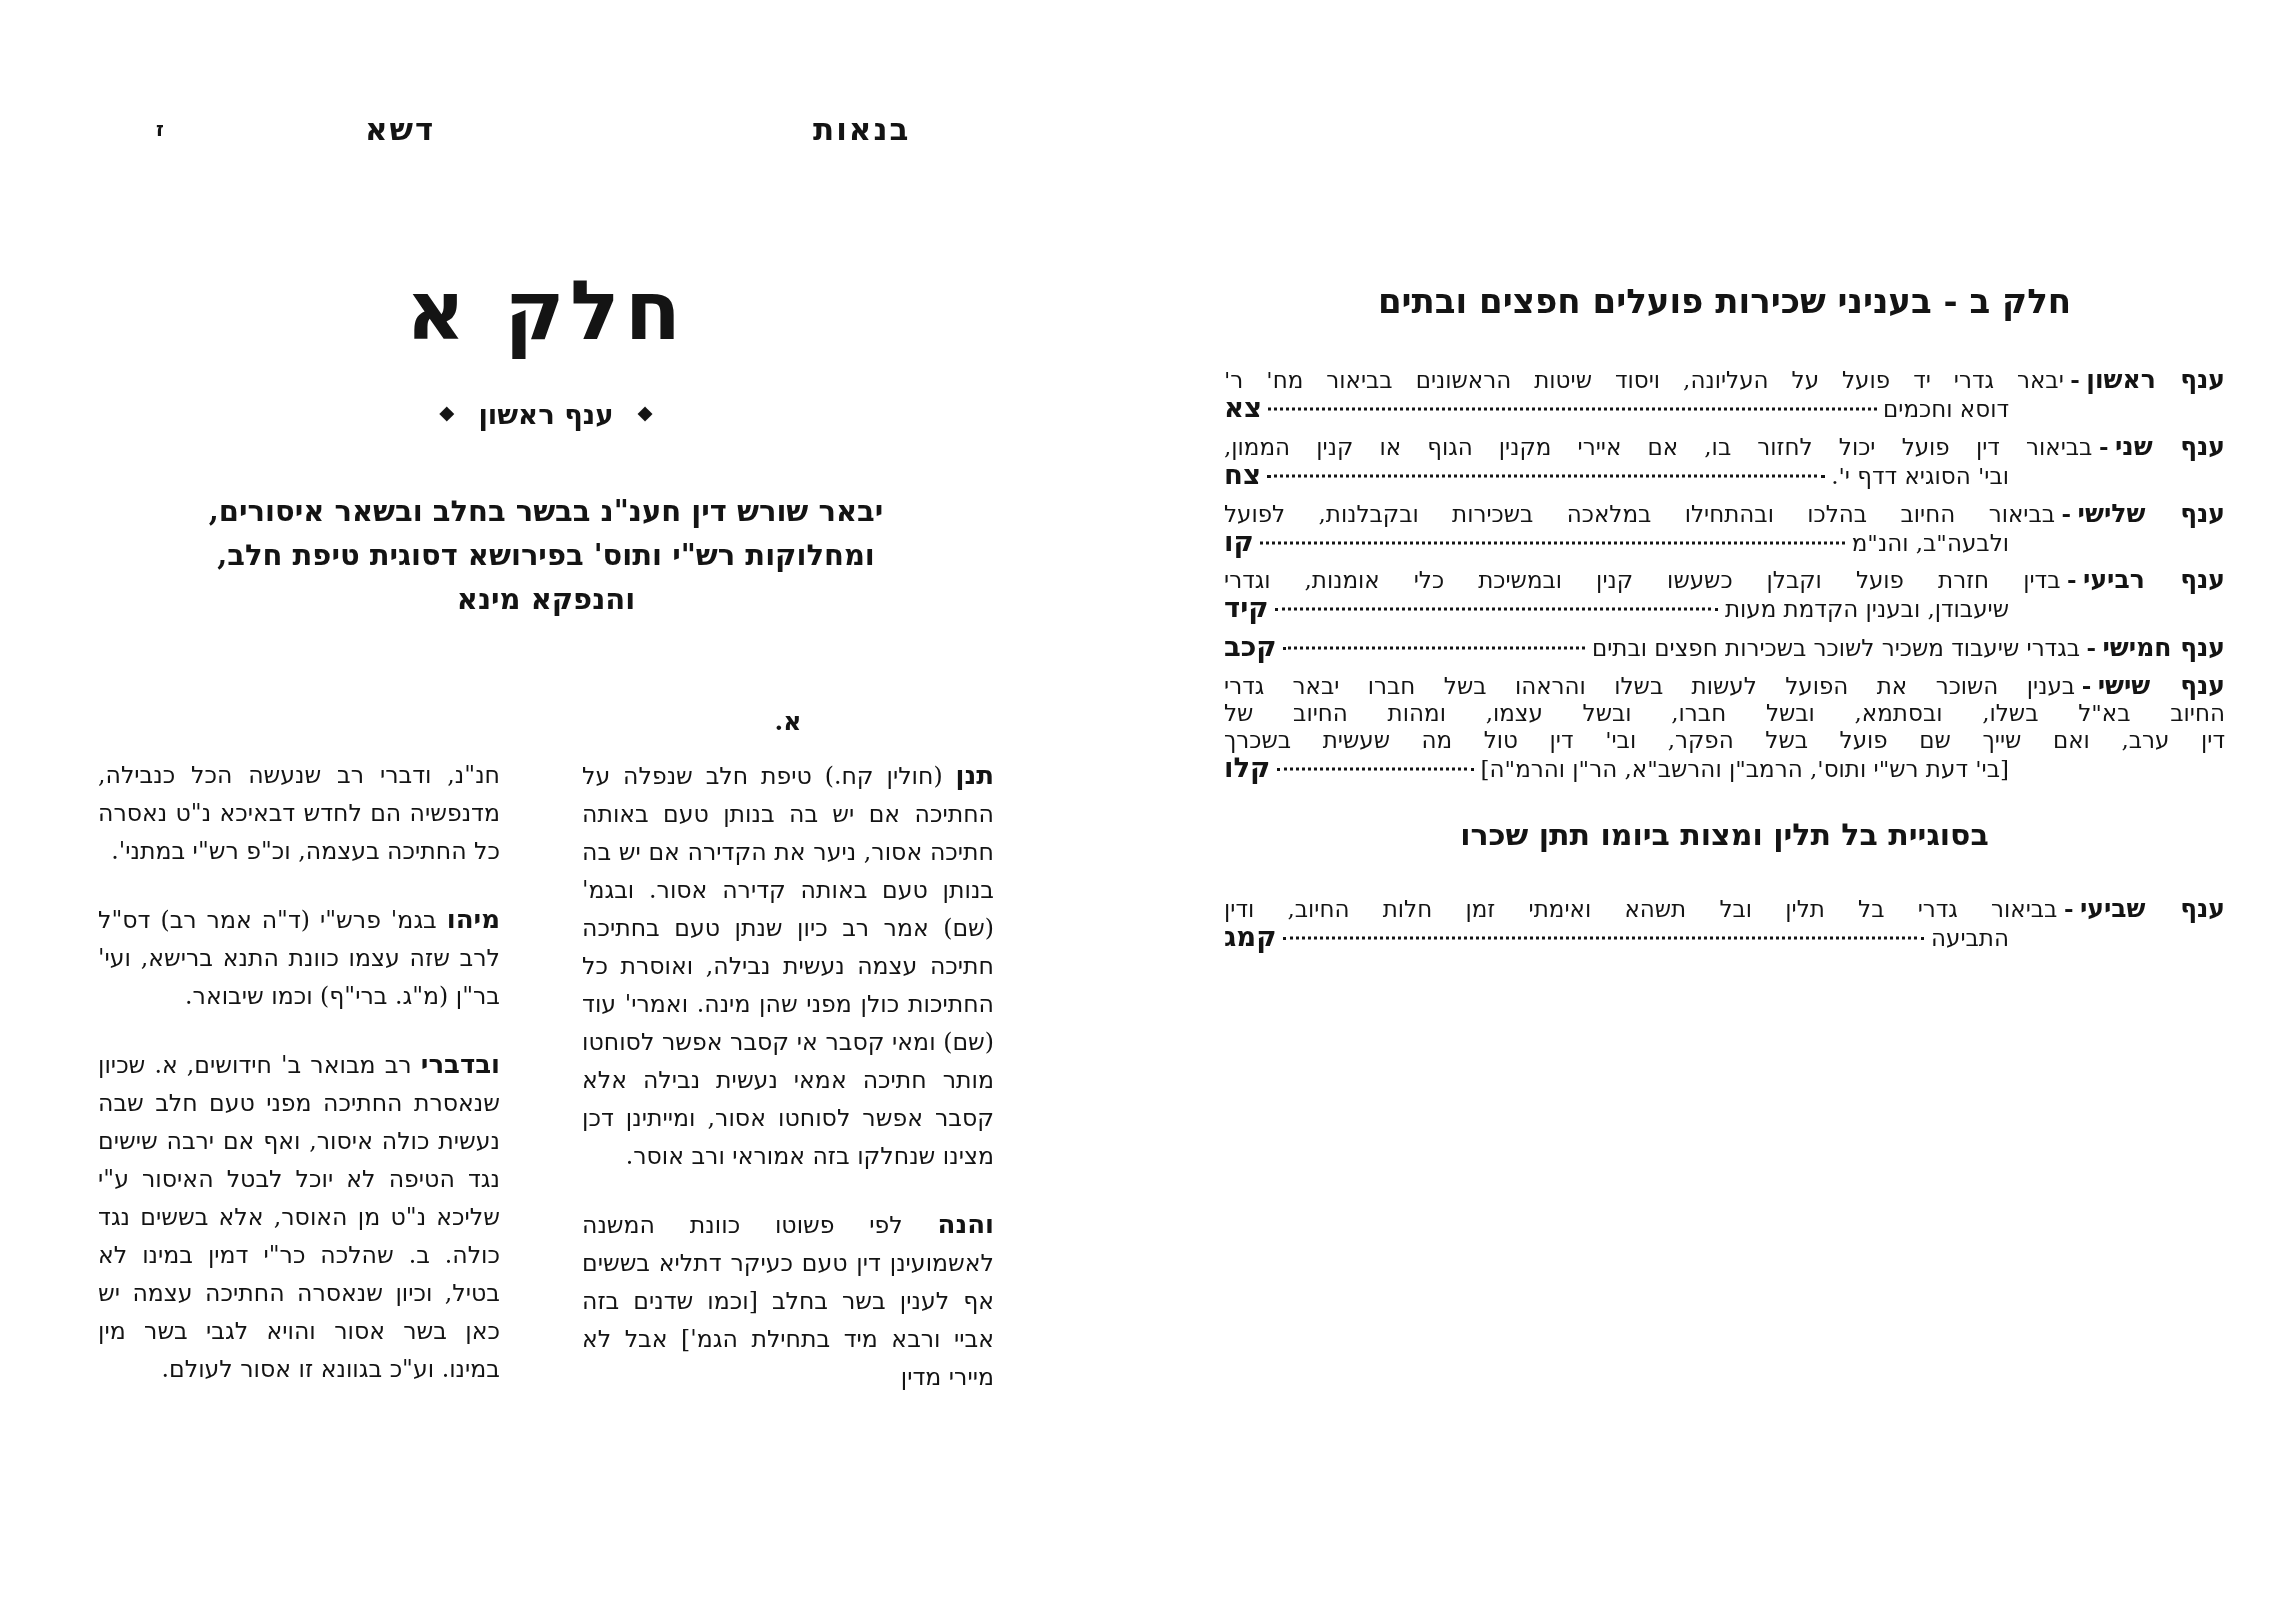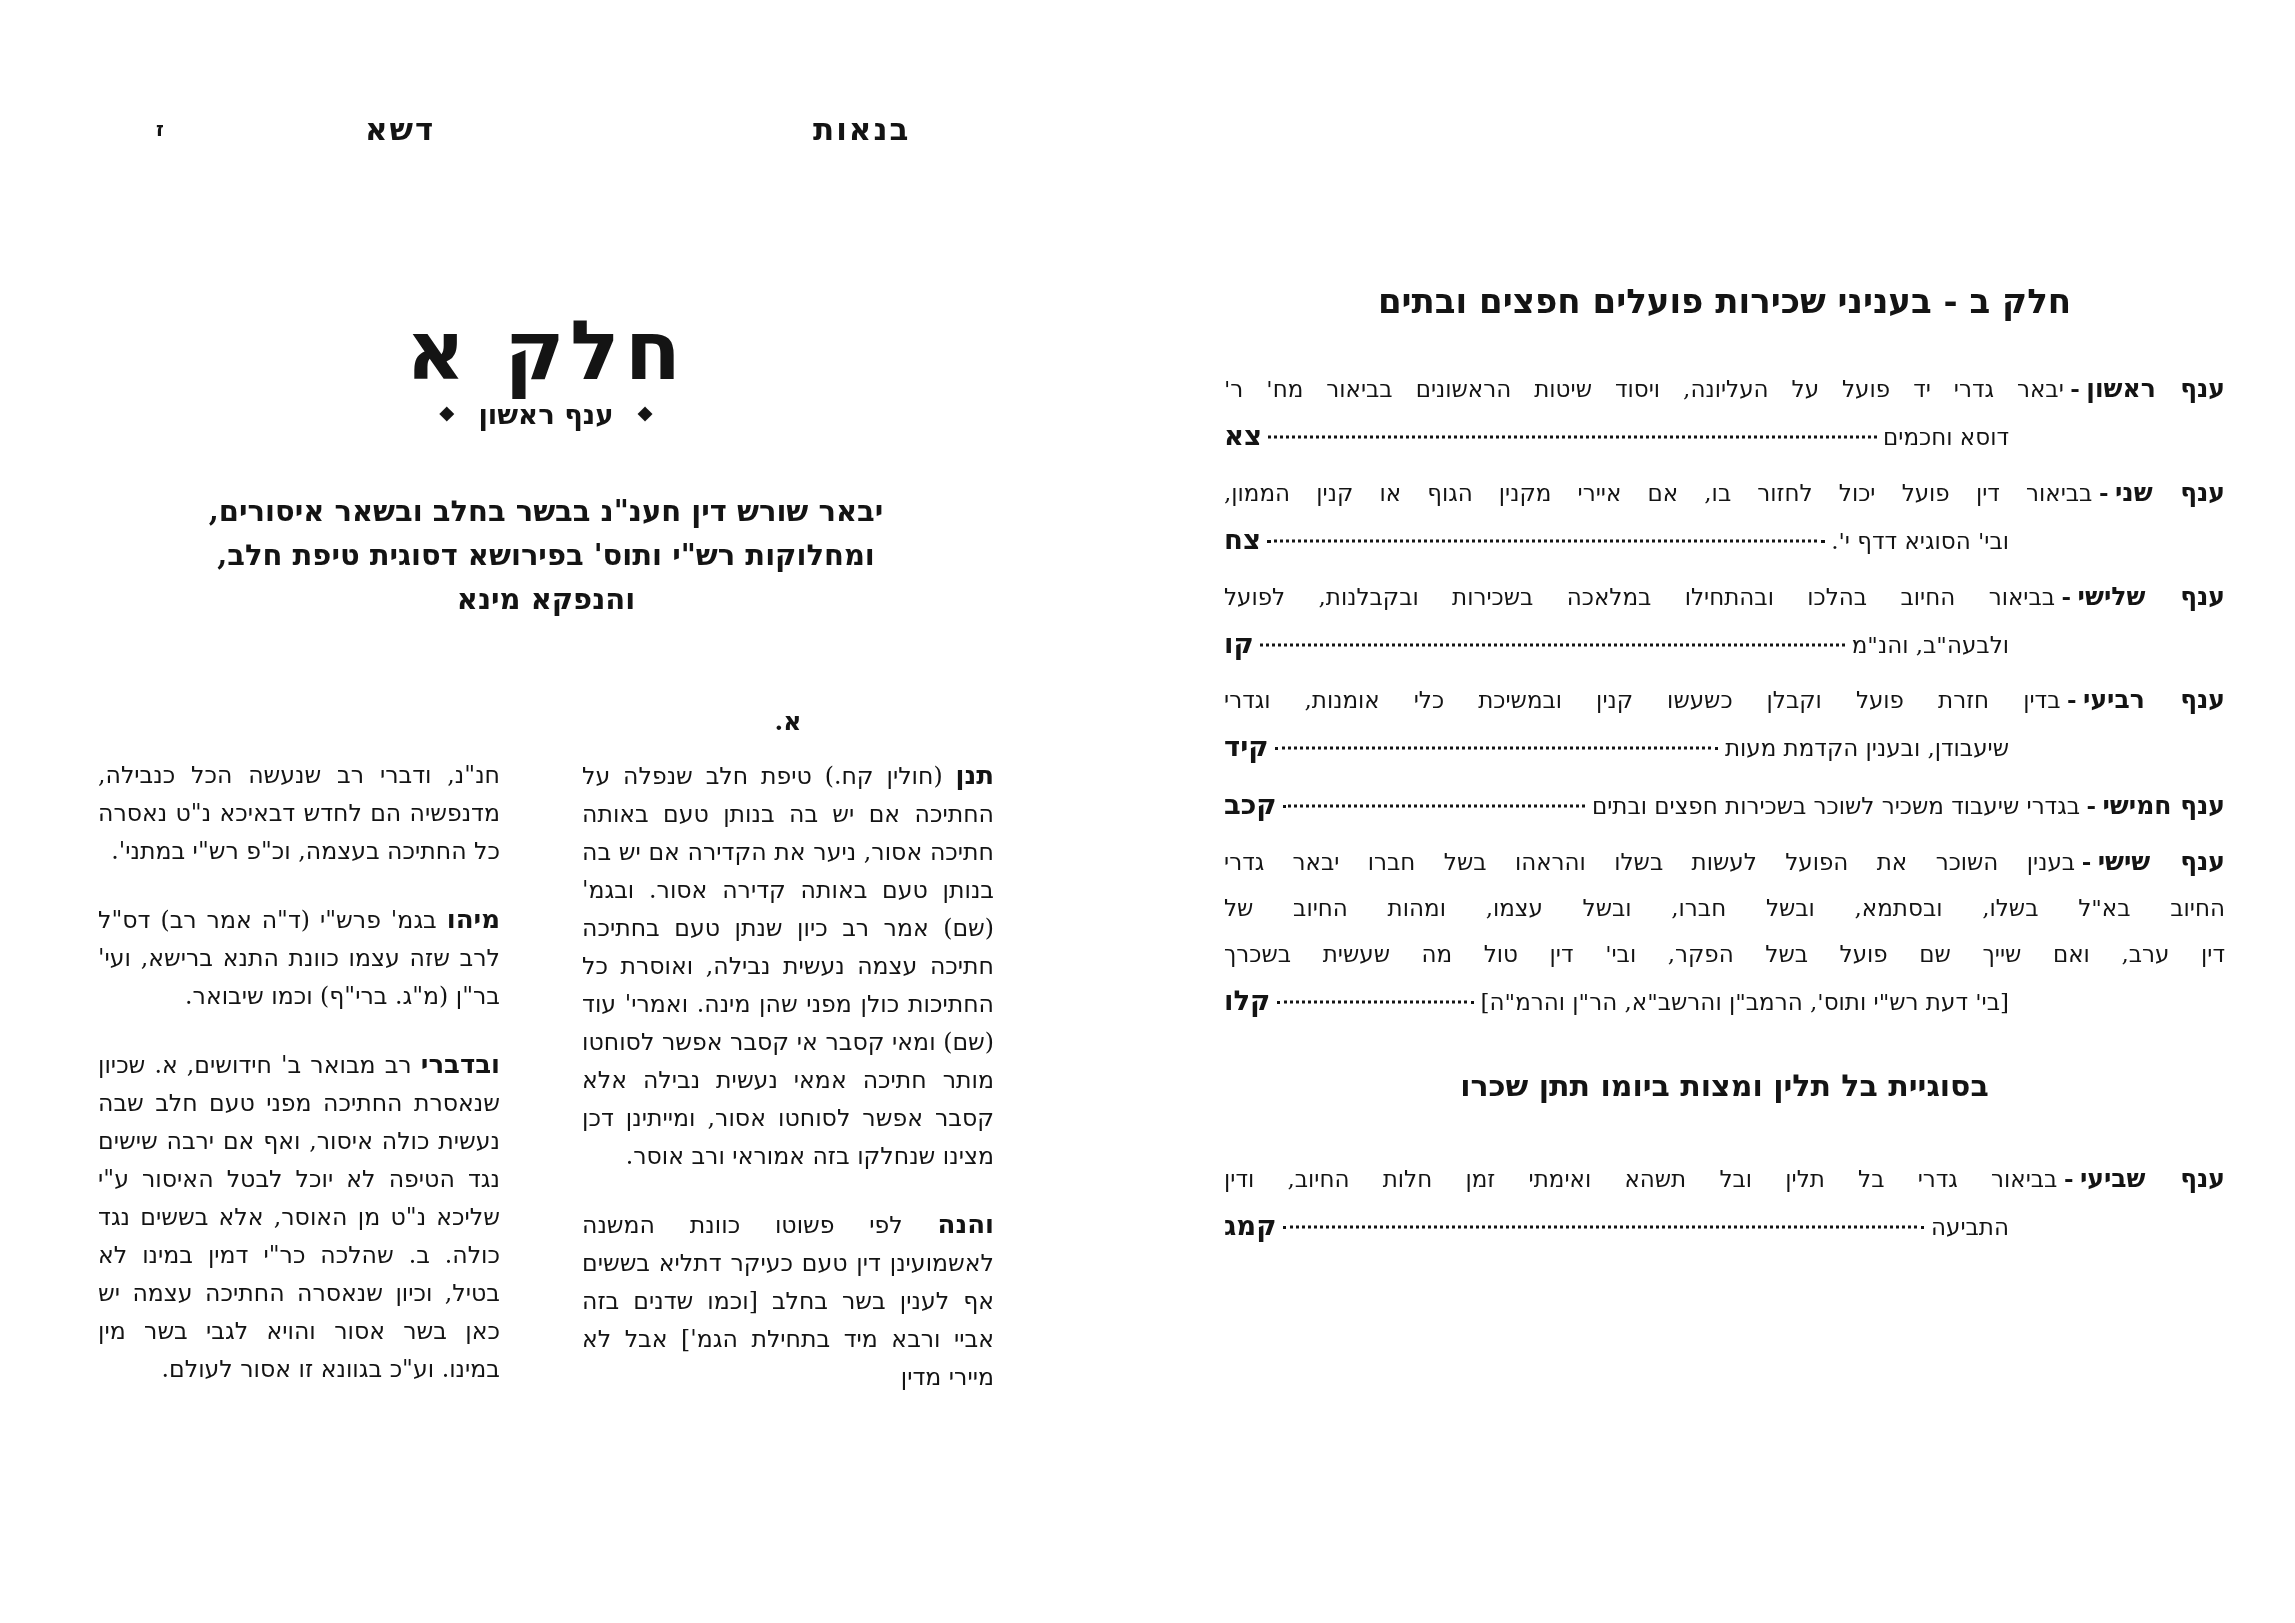--- a/index.html
+++ b/index.html
@@ -11,40 +11,40 @@
   }
   
   .rh-word{position:absolute;top:111px;font-size:31px;font-weight:bold;letter-spacing:2px;margin-left:38px;}
   #rh-right{left:775px;}
   #rh-left{left:327px;}
   #rh-folio{position:absolute;top:118px;left:156px;font-size:19.6px;font-weight:bold;}
 
   
   .left-page{position:absolute;left:98px;top:0;width:896px;height:1623px;}
   .part-title{position:absolute;top:262px;left:0;width:100%;text-align:center;
-    font-size:82px;font-weight:bold;letter-spacing:5.2px;margin-top:40px;}
+    font-size:82px;font-weight:bold;letter-spacing:5.2px;}
   .branch{position:absolute;top:398px;left:0;width:100%;text-align:center;
     font-size:27.5px;font-weight:bold;}
   .branch .orn{font-size:19.6px;vertical-align:5.2px;margin:0 14.4px;}
   .subtitle{position:absolute;top:489px;left:0;width:100%;text-align:center;
     font-weight:bold;font-size:29px;line-height:44px;}
   .section-letter{position:absolute;top:707px;left:484px;width:412px;text-align:center;
     font-size:25px;font-weight:bold;}
   .col{position:absolute;top:756px;font-size:23.6px;line-height:38px;
     text-align:justify;}
   #col-inner{left:484px;width:412px;}
   #col-outer{left:0;width:402px;}
   .para + .para{margin-top:30px;}
   .lead{font-weight:bold;font-size:26px;}
 
   
   .right-page{position:absolute;left:1224px;top:0;width:1001px;height:1623px;}
   .toc-heading{position:absolute;top:281px;left:0;width:100%;text-align:center;
     font-size:34px;font-weight:bold;}
-  #toc{position:absolute;top:366px;left:0;width:100%;font-size:23px;line-height:46px;}
+  #toc{position:absolute;top:366px;left:0;width:100%;font-size:23px;line-height:27px;}
   .entry{margin-bottom:9.8px;}
   .trow{text-align:justify;text-align-last:justify;}
   .lrow{display:flex;align-items:baseline;}
   .lrow.hang{padding-right:216px;}
   .entry-label{font-weight:bold;font-size:25px;white-space:nowrap;}
   .sep{font-weight:bold;margin:0 6.5px;}
   .ltext{white-space:nowrap;}
   .leader{flex:1 1 auto;border-bottom:3.3px dotted currentColor;margin:0 6.5px;
     transform:translateY(-6.5px);min-width:19.6px;}
   .pagenum{font-weight:bold;font-size:27.5px;white-space:nowrap;}

